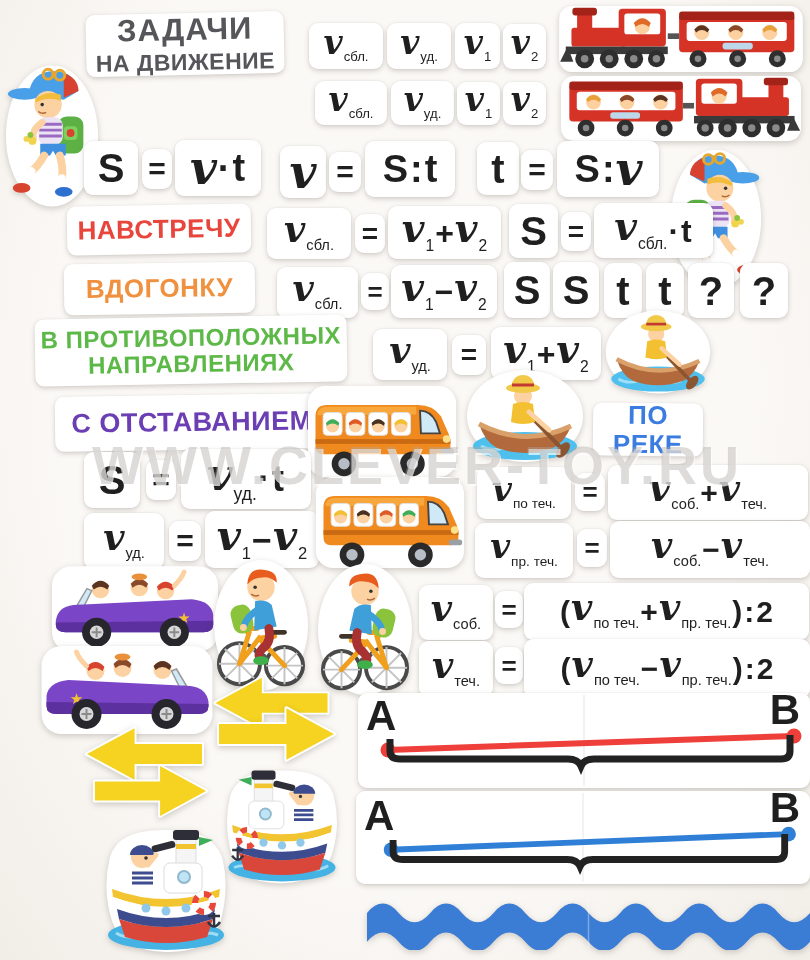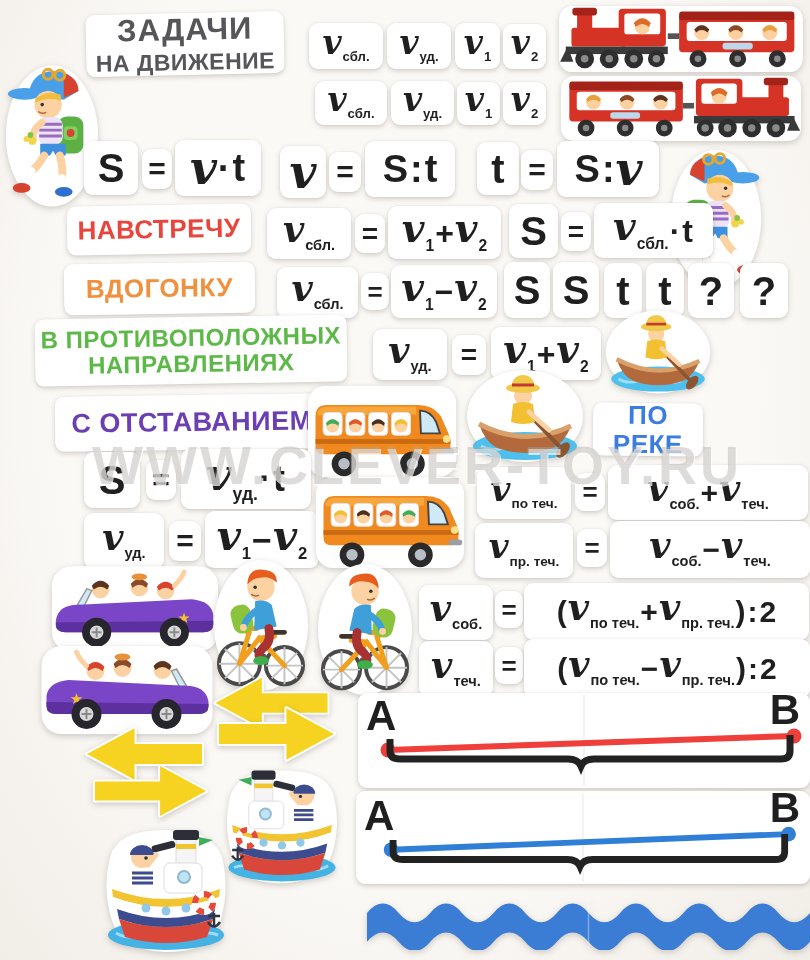--- a/index.html
+++ b/index.html
@@ -10,21 +10,21 @@
   }
   .stage{position:absolute;inset:0}
   .card{
     position:absolute;background:#fff;border-radius:9px;
     box-shadow:0 2px 5px rgba(90,80,70,.25),0 0 0 1px rgba(0,0,0,.02);
     display:flex;align-items:center;justify-content:center;
   }
   .f{color:#1f1f1f;font-weight:800;white-space:nowrap;line-height:1}
   .f .fb{font-family:"Liberation Sans",sans-serif;font-weight:800;margin:0 1px}
   .f .fv{font-family:"DejaVu Serif",serif;font-style:italic;font-weight:bold;font-size:1.22em;line-height:.8}
-  .f sub{font-family:"Liberation Sans",sans-serif;font-style:normal;font-weight:bold;
+  .f sub{font-family:"Liberation Sans",sans-serif;font-style:normal;font-weight:normal;
          font-size:.40em;vertical-align:-0.55em;margin-left:1px;letter-spacing:0}
   .lbl{font-weight:800;text-align:center;line-height:1.08;letter-spacing:.5px}
   .title-card{flex-direction:column;gap:1px}
   .title-card .l1{font-size:31px;font-weight:800;letter-spacing:1px}
   .title-card .l2{font-size:23px;font-weight:800;letter-spacing:.5px}
   .ill{position:absolute}
   .ill svg{width:100%;height:100%;display:block;filter:drop-shadow(0 2px 3px rgba(90,80,70,.28))}
   .mirror svg{transform:scaleX(-1)}
   .wm{
     position:absolute;z-index:40;font-weight:800;font-size:54px;letter-spacing:3px;

